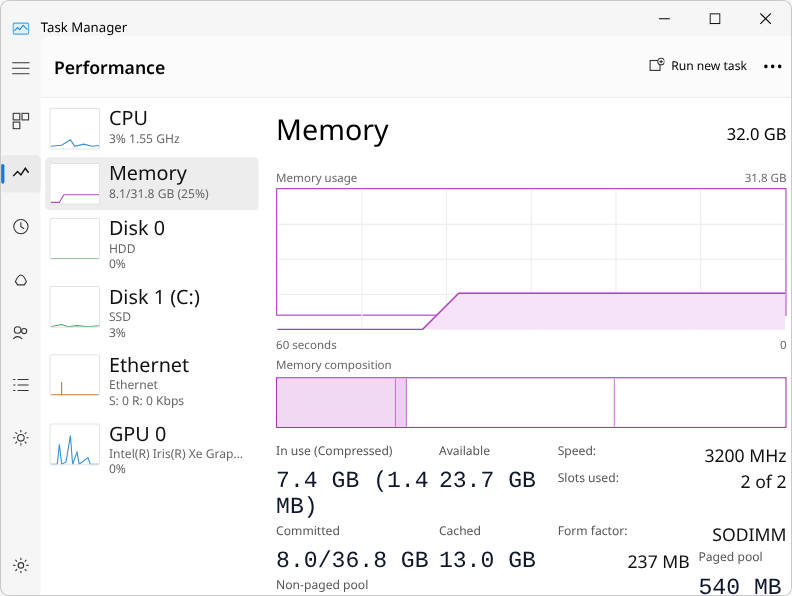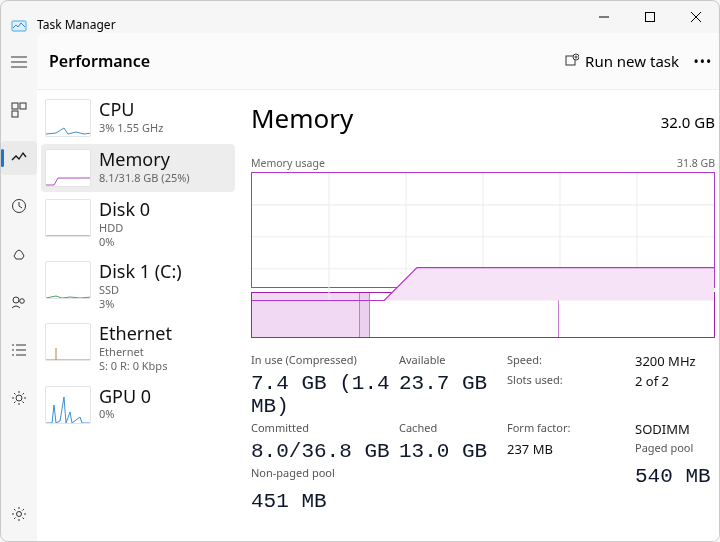--- a/index.html
+++ b/index.html
@@ -14,21 +14,21 @@
   .body-row { display: flex; height: calc(100% - 32px); }
   .rail { width: 47px; border-right: none; display: flex; flex-direction: column; align-items: center; padding-top: 12px; gap: 14px; }
   .rail-item { width: 36px; height: 34px; display:flex; align-items:center; justify-content:center; border-radius:4px; position:relative;}
   .rail-item.selected { background: #eaeaea; }
   .rail-item.selected::before { content:""; position:absolute; left:0; top:8px; bottom:8px; width:3px; background:#1676d2; border-radius:2px;}
   .rail-spacer { flex:1; }
 
   .main { flex:1; display:flex; flex-direction:column; background:#fbfbfb; border-radius: 8px 0 0 0; margin-top:0; }
   .header { display:flex; align-items:center; padding: 14px 14px 14px 12px; }
   .header-title { font-size:16px; font-weight:600; }
-  .run-new { margin-left:auto; display:flex; align-items:center; gap:6px; font-size:15px; padding:4px 8px; border-radius:4px;}
+  .run-new { margin-left:auto; display:flex; align-items:center; gap:6px; font-size:11px; padding:4px 8px; border-radius:4px;}
   .more-btn { width:32px; text-align:center; font-size:14px; letter-spacing:1px; padding:4px 0;}
 
   .content { flex:1; display:flex; background:#fff; border-top:1px solid #eee; }
   .perflist { width: 200px; padding: 4px 2px 0 4px; overflow:hidden;}
   .perf-item { display:flex; gap:8px; padding:5px 6px 5px 4px; border-radius:4px; margin-bottom:2px;}
   .perf-item.selected { background:#ededed; }
   .perf-thumb { width:46px; height:38px; background:#fff; border:1px solid #e4e4e4; border-radius:2px; position:relative; overflow:hidden;}
   .perf-text .name { font-size:18px; color:#111; line-height:1.2;}
   .perf-text .sub { font-size:11px; color:#666; line-height:1.3;}
 
@@ -47,21 +47,21 @@
   .comp-seg { height:100%; }
   .comp-seg.in-use { background:#f1d9f3; border-right:1px solid #c579cf; }
   .comp-seg.mod    { background:#ecd0ef; border-right:1px solid #c579cf; }
   .comp-seg.standby{ background:#fff; border-right:1px solid #c579cf;}
   .comp-seg.free   { background:#fff; }
 
   .stats { display:grid; grid-template-columns: 140px 100px 120px 80px; column-gap: 8px; margin-top:14px; row-gap:2px; font-size:11px; color:#555;}
   .stats .big { font-size:21px; color:#0f172a;font-family:Liberation Mono, monospace; }
   .stats .pair-label { font-size:11px; color:#555; }
   .spec-label { font-size:11px; color:#555;}
-  .spec-val { font-size:13px; color:#111; text-align:left;}
+  .spec-val { font-size:16px; color:#111; text-align:right;}
 </style>
 </head>
 <body>
 
 <div class="titlebar">
   <span class="titlebar-icon">
     <svg viewBox="0 0 16 16">
         <rect x="1" y="3" width="14" height="10" rx="1" fill="#dff0fb" stroke="#4aa6e8"></rect>
         <polyline points="2,10 5,7 7,9 10,5 14,9" fill="none" stroke="#2f8ad6" stroke-width="1"></polyline>
       </svg>
@@ -218,20 +218,21 @@
               <div class="sub">Ethernet</div>
               <div class="sub">S: 0  R: 0 Kbps</div>
             </div>
         </div>
         <div class="perf-item">
           <div class="perf-thumb"><svg width="46" height="38">
                 <polyline points="0,36 6,36 8,18 10,36 14,34 18,10 20,36 24,25 26,36 34,30 36,36 46,36" stroke="#3a8fd6" fill="none"></polyline>
               </svg></div>
           <div class="perf-text">
               <div class="name">GPU 0</div>
+              <div class="sub">Intel(R) Iris(R) Xe Grap…</div>
               <div class="sub">0%</div>
             </div>
         </div>
       </div>
 
       <div class="detail">
         <div class="detail-top">
           <div class="detail-title">Memory</div>
           <div class="detail-total">32.0 GB</div>
         </div>
@@ -250,20 +251,27 @@
                 <line x1="210" y1="0" x2="210" y2="116"></line>
                 <line x1="280" y1="0" x2="280" y2="116"></line>
                 <line x1="350" y1="0" x2="350" y2="116"></line>
               </g>
           </svg>
           <svg class="line" viewBox="0 0 420 116" preserveAspectRatio="none">
             <path d="M0 116 L0 116 L120 116 L150 86 L420 86 L420 116 Z" fill="#f6e3f8"></path>
             <path d="M0 116 L120 116 L150 86 L420 86" fill="none" stroke="#b038c8" stroke-width="1.2"></path>
           </svg>
         </div>
+        <div class="label-row">
+          <span>60 seconds</span>
+          <span class="r">0</span>
+        </div>
+        <div class="label-row" style="margin-top:4px">
+          <span>Memory composition</span>
+        </div>
         <div class="composition">
           <div class="comp-seg in-use" style="width:23.3%"></div>
           <div class="comp-seg mod" style="width:2.2%"></div>
           <div class="comp-seg standby" style="width:40.9%"></div>
           <div class="comp-seg free" style="width:33.6%"></div>
         </div>
 
         <div class="stats">
 
           <div class="pair-label">In use (Compressed)</div>

